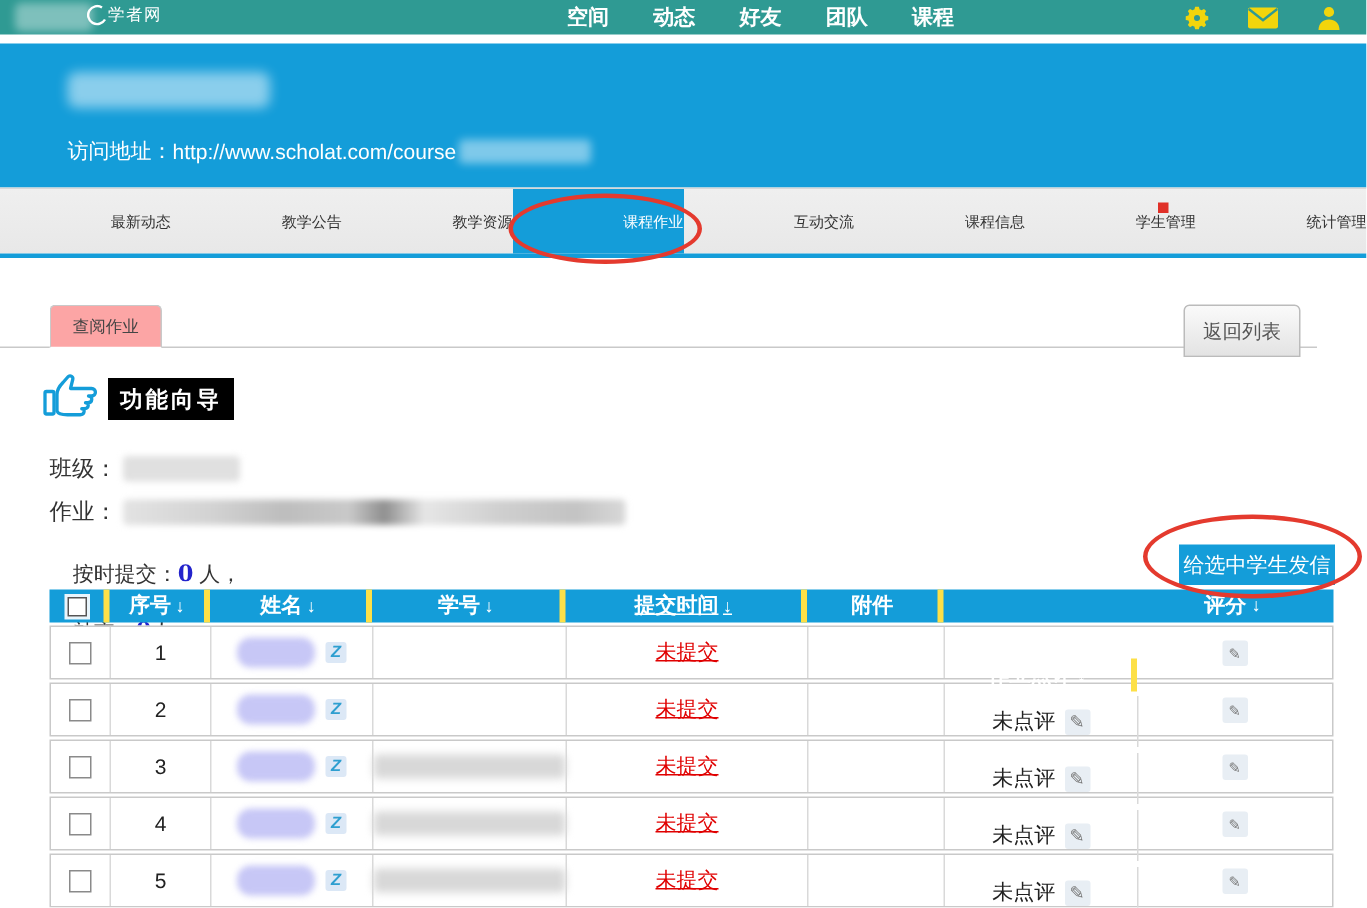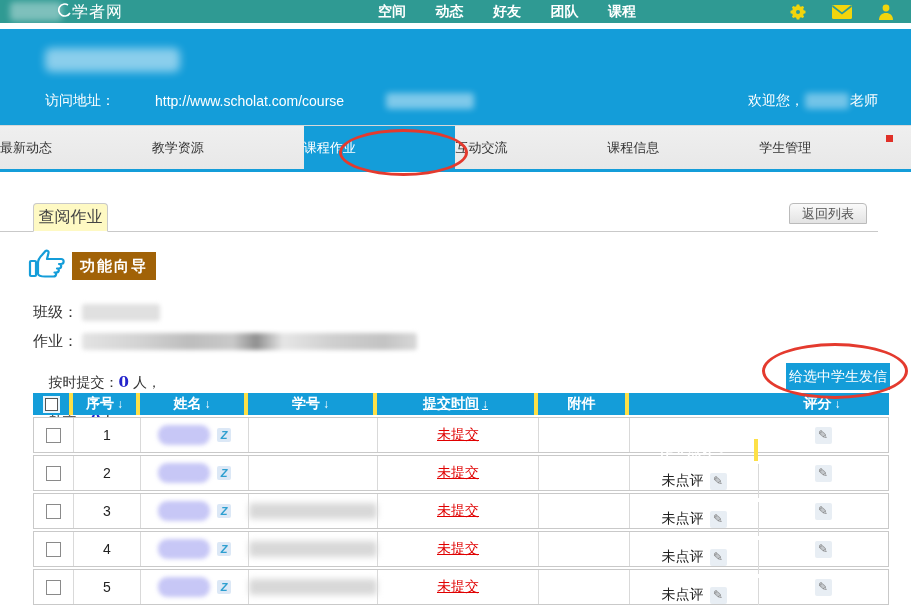--- a/index.html
+++ b/index.html
@@ -4,53 +4,53 @@
 <style>
   * { margin:0; padding:0; box-sizing:border-box; }
   html,body { width:911px; height:605px; overflow:hidden; }
   body { font-family:"Liberation Sans","DejaVu Sans",sans-serif; background:#fff; position:relative; }
   .page { position:absolute; left:0; top:0; width:911px; height:605px; }
 
   
   .topbar { position:absolute; left:0; top:0; width:911px; height:23px; background:#2F9A93; }
   .logo-blur { position:absolute; left:10px; top:2px; width:52px; height:19px; background:rgba(255,255,255,.38); filter:blur(3px); border-radius:4px; }
   .brand-swirl { position:absolute; left:58px; top:3px; }
-  .brand { position:absolute; left:72px; top:2px; color:#fff; font-size:16px; letter-spacing:1px; }
+  .brand { position:absolute; left:72px; top:2px; color:#fff; font-size:11px; letter-spacing:1px; }
   .topnav { position:absolute; left:378px; top:0; width:258px; height:23px; display:flex; justify-content:space-between; align-items:center; }
   .topnav span { color:#fff; font-size:14px; font-weight:bold; cursor:pointer; }
   .top-icons { position:absolute; left:786px; top:1px; width:112px; height:22px; display:flex; justify-content:space-between; align-items:center; }
   .top-icons .ticon { width:24px; height:20px; display:flex; align-items:center; justify-content:center; cursor:pointer; }
 
   
   .bluehead { position:absolute; left:0; top:29px; width:911px; height:96px; background:#149DD9; }
   .course-blur { position:absolute; left:45px; top:19px; width:135px; height:24px; background:rgba(255,255,255,.5); filter:blur(4px); border-radius:6px; }
-  .visit-line { position:absolute; left:45px; top:63px; color:#fff; font-size:14px; white-space:pre; display:flex; align-items:center;gap:40px; }
+  .visit-line { position:absolute; left:45px; top:63px; color:#fff; font-size:14px; white-space:pre; display:flex; align-items:center; }
   .url-blur { display:inline-block; width:88px; height:16px; background:rgba(255,255,255,.45); filter:blur(3px); border-radius:3px; margin-left:2px; }
   .welcome { position:absolute; right:33px; top:63px; color:#fff; font-size:14px; display:flex; align-items:center; }
   .welcome-blur { display:inline-block; width:44px; height:16px; background:rgba(255,255,255,.4); filter:blur(3px); border-radius:3px; margin:0 1px; }
 
   
   .tabbar { position:absolute; left:0; top:125px; width:911px; height:47px; background:linear-gradient(#efefef,#e8e8e8); border-top:1px solid #d8d8d8; border-bottom:3px solid #149DD9; display:flex; }
-  .tab { flex:1 1 0; display:flex; align-items:center; justify-content:flex-start; font-size:13px; color:#333; cursor:pointer; position:relative; }
+  .tab { flex:1 1 0; display:flex; align-items:center; justify-content:flex-end; font-size:10px; color:#333; cursor:pointer; position:relative; }
   .tab.active { background:#149DD9; color:#fff; }
   .tab .badge { position:absolute; top:9px; right:18px; width:7px; height:7px; background:#e03028; }
 
   
   .ellipse { position:absolute; border:3px solid #E43A2E; border-radius:50%; pointer-events:none; z-index:50; }
   .ellipse-tab { left:339px; top:129px; width:129px; height:47px; }
   .ellipse-send { left:762px; top:343px; width:146px; height:56px; }
 
   
-  .subtab { position:absolute; left:33px; top:203px; width:75px; height:29px; background:#fef9c3; border:1px solid #c9c9c9; border-bottom:1px solid #fff; border-radius:4px 4px 0 0; display:flex; align-items:center; justify-content:center; font-size:16px; color:#444; z-index:3; cursor:pointer; }
+  .subtab { position:absolute; left:33px; top:203px; width:75px; height:29px; background:#fca5a5; border:1px solid #c9c9c9; border-bottom:1px solid #fff; border-radius:4px 4px 0 0; display:flex; align-items:center; justify-content:center; font-size:11px; color:#444; z-index:3; cursor:pointer; }
   .subtab-line { position:absolute; left:0; top:231px; width:878px; height:1px; background:#c9c9c9; z-index:1; }
-  .back-btn { position:absolute; left:789px; top:203px; width:78px; height:21px; background:linear-gradient(#fafafa,#e3e3e3); border:1px solid #bbb; border-radius:4px 4px 0 0; display:flex; align-items:center; justify-content:center; font-size:13px; color:#555; z-index:3; cursor:pointer; }
+  .back-btn { position:absolute; left:789px; top:203px; width:78px; height:35px; background:linear-gradient(#fafafa,#e3e3e3); border:1px solid #bbb; border-radius:4px 4px 0 0; display:flex; align-items:center; justify-content:center; font-size:13px; color:#555; z-index:3; cursor:pointer; }
 
   
   .hand-icon { position:absolute; left:28px; top:248px; }
-  .guide-btn { position:absolute; left:72px; top:252px; width:84px; height:28px; background:#a16207; color:#fff; font-size:15px; font-weight:bold; letter-spacing:2px; display:flex; align-items:center; justify-content:center; cursor:pointer; }
+  .guide-btn { position:absolute; left:72px; top:252px; width:84px; height:28px; background:#000000; color:#fff; font-size:15px; font-weight:bold; letter-spacing:2px; display:flex; align-items:center; justify-content:center; cursor:pointer; }
 
   
   .info-line { position:absolute; left:33px; font-size:15px; color:#333; display:flex; align-items:center; }
   .class-line { top:303px; }
   .hw-line { top:332px;justify-content:center; }
   .class-blur { display:inline-block; width:78px; height:17px; background:#e0e0e0; filter:blur(2px); border-radius:3px; margin-left:4px; }
   .hw-blur { display:inline-block; width:335px; height:17px; border-radius:3px; margin-left:4px; filter:blur(2px);
              background:linear-gradient(90deg,#e3e3e3 0%,#d2d2d2 18%,#bdbdbd 32%,#c9c9c9 45%,#8f8f8f 52%,#e6e6e6 60%,#cfcfcf 75%,#c3c3c3 90%,#d8d8d8 100%); }
   .stats-line { position:absolute; left:33px; top:357px; font-size:14px; color:#333; white-space:pre; }
   .stat-num { font-family:"DejaVu Serif","Liberation Serif",serif; font-weight:bold; color:#2323CC; font-size:15px; }
@@ -60,21 +60,21 @@
   
   .tbl { position:absolute; left:33px; top:393px; width:856px; }
   .thead { display:flex; height:22px; background:#149DD9; }
   .th { color:#fff; font-size:14px; font-weight:bold; display:flex; align-items:center; justify-content:center; border-right:4px solid #fde047; height:22px; }
   .th:last-child { border-right:none; }
   .th .arrow { font-size:12px; font-weight:normal; margin-left:3px; }
   .trow { display:flex; height:36px; border:1px solid #c9c9c9; margin-top:2px; background:#fff; }
   .td { display:flex; align-items:center; justify-content:center; border-right:1px solid #d9d9d9; height:34px; font-size:14px; color:#222; }
   .td:last-child { border-right:none; }
   .c0 { width:40px; } .c1 { width:67px; } .c2 { width:108px; } .c3 { width:129px; }
-  .c4 { width:161px;text-decoration:underline; } .c5 { width:91px; } .c6 { width:129px;margin-top:46px; } .c7 { width:128px; }
+  .c4 { width:161px;text-decoration:underline; } .c5 { width:91px; } .c6 { width:129px;margin-top:46px; } .c7 { width:128px;font-family:Liberation Mono, monospace; }
   .th.c0 { width:40px; } 
   .cb { width:15px; height:15px; background:#fff; border:1px solid #8a8a8a; cursor:pointer; }
   .cb.head { width:13px; height:13px; border:1px solid #555; box-shadow:0 0 0 2px rgba(255,255,255,.9); }
   .name-blur { width:52px; height:20px; background:#c7c7f6; filter:blur(2px); border-radius:9px; }
   .msg-icon { width:14px; height:14px; margin-left:7px; background:#dce8f6; border-radius:2px; color:#2E9FD0; font-size:11px; font-weight:bold; font-style:italic; display:flex; align-items:center; justify-content:center; cursor:pointer; }
   .sid-blur { width:150px; height:16px; background:#d8d8d8; filter:blur(3px); border-radius:3px; }
   .red { color:#E00000; }
   .pencil { width:17px; height:17px; background:#e8eef4; border-radius:2px; color:#777; font-size:12px; display:flex; align-items:center; justify-content:center; cursor:pointer; }
   .td .pencil { margin-left:6px; }
   .td.score-cell .pencil { margin-left:0; }
@@ -119,46 +119,47 @@
     </div>
   </div>
 
   <div class="bluehead">
     <div class="course-blur"></div>
     <div class="visit-line">
       <span>访问地址：</span>
       <span>http://www.scholat.com/course</span>
       <span class="url-blur"></span>
     </div>
-    <div class="welcome">
-      <span>欢迎您，</span>
-      <span class="welcome-blur"></span>
-      <span>老师</span>
-    </div>
   </div>
 
   <div class="tabbar">
     <div class="tab">
         <span>最新动态</span>
+      </div>
+    <div class="tab">
+        <span>教学公告</span>
       </div>
     <div class="tab">
         <span>教学资源</span>
       </div>
     <div class="tab active">
         <span>课程作业</span>
       </div>
     <div class="tab">
         <span>互动交流</span>
       </div>
     <div class="tab">
         <span>课程信息</span>
       </div>
     <div class="tab">
         <span>学生管理</span>
         <span class="badge"></span>
+      </div>
+    <div class="tab">
+        <span>统计管理</span>
       </div>
   </div>
   <div class="ellipse ellipse-tab"></div>
 
   <div class="subtab-line"></div>
   <div class="subtab">查阅作业</div>
   <div class="back-btn">返回列表</div>
 
   <span class="hand-icon">
     <svg width="40" height="34" viewBox="0 0 40 34">

